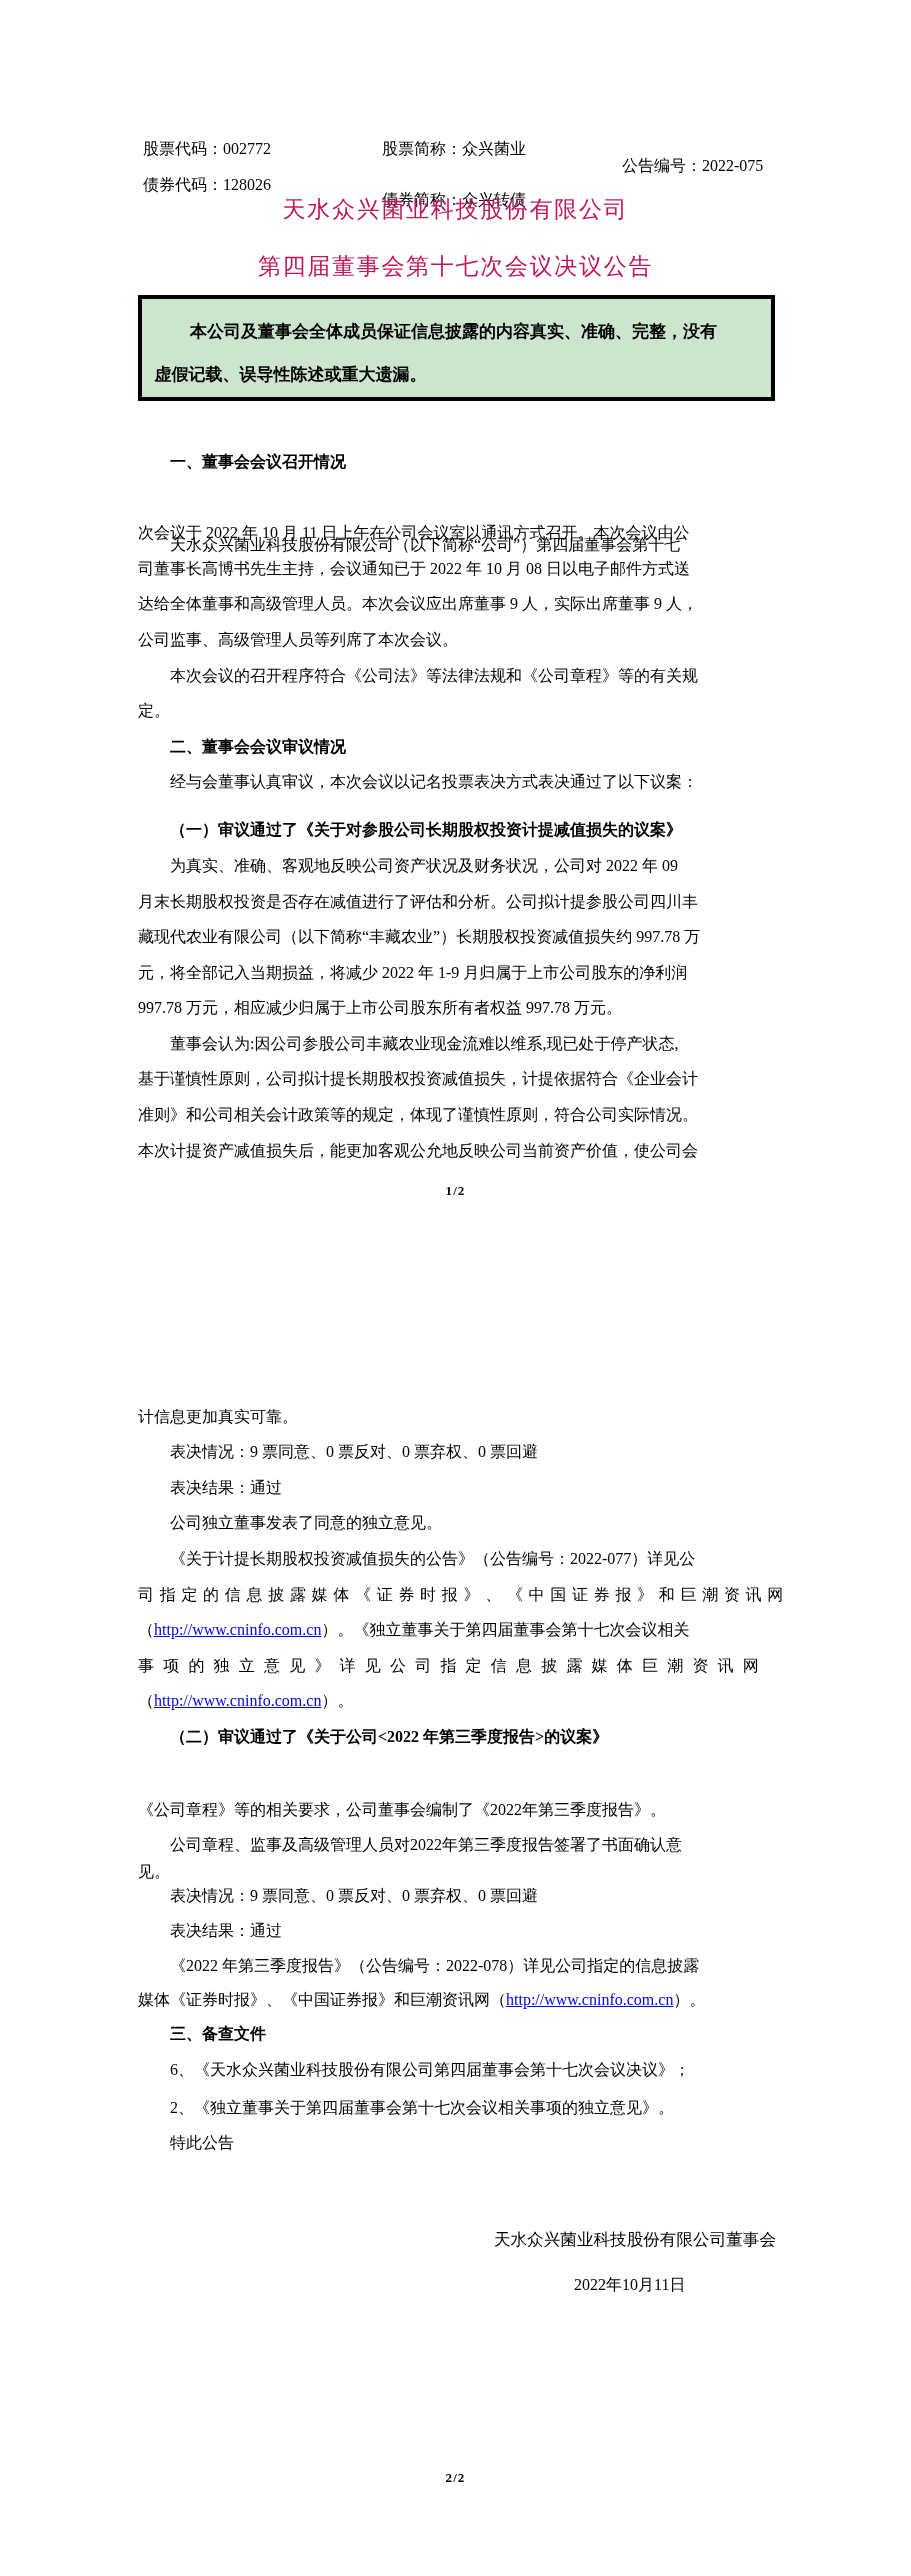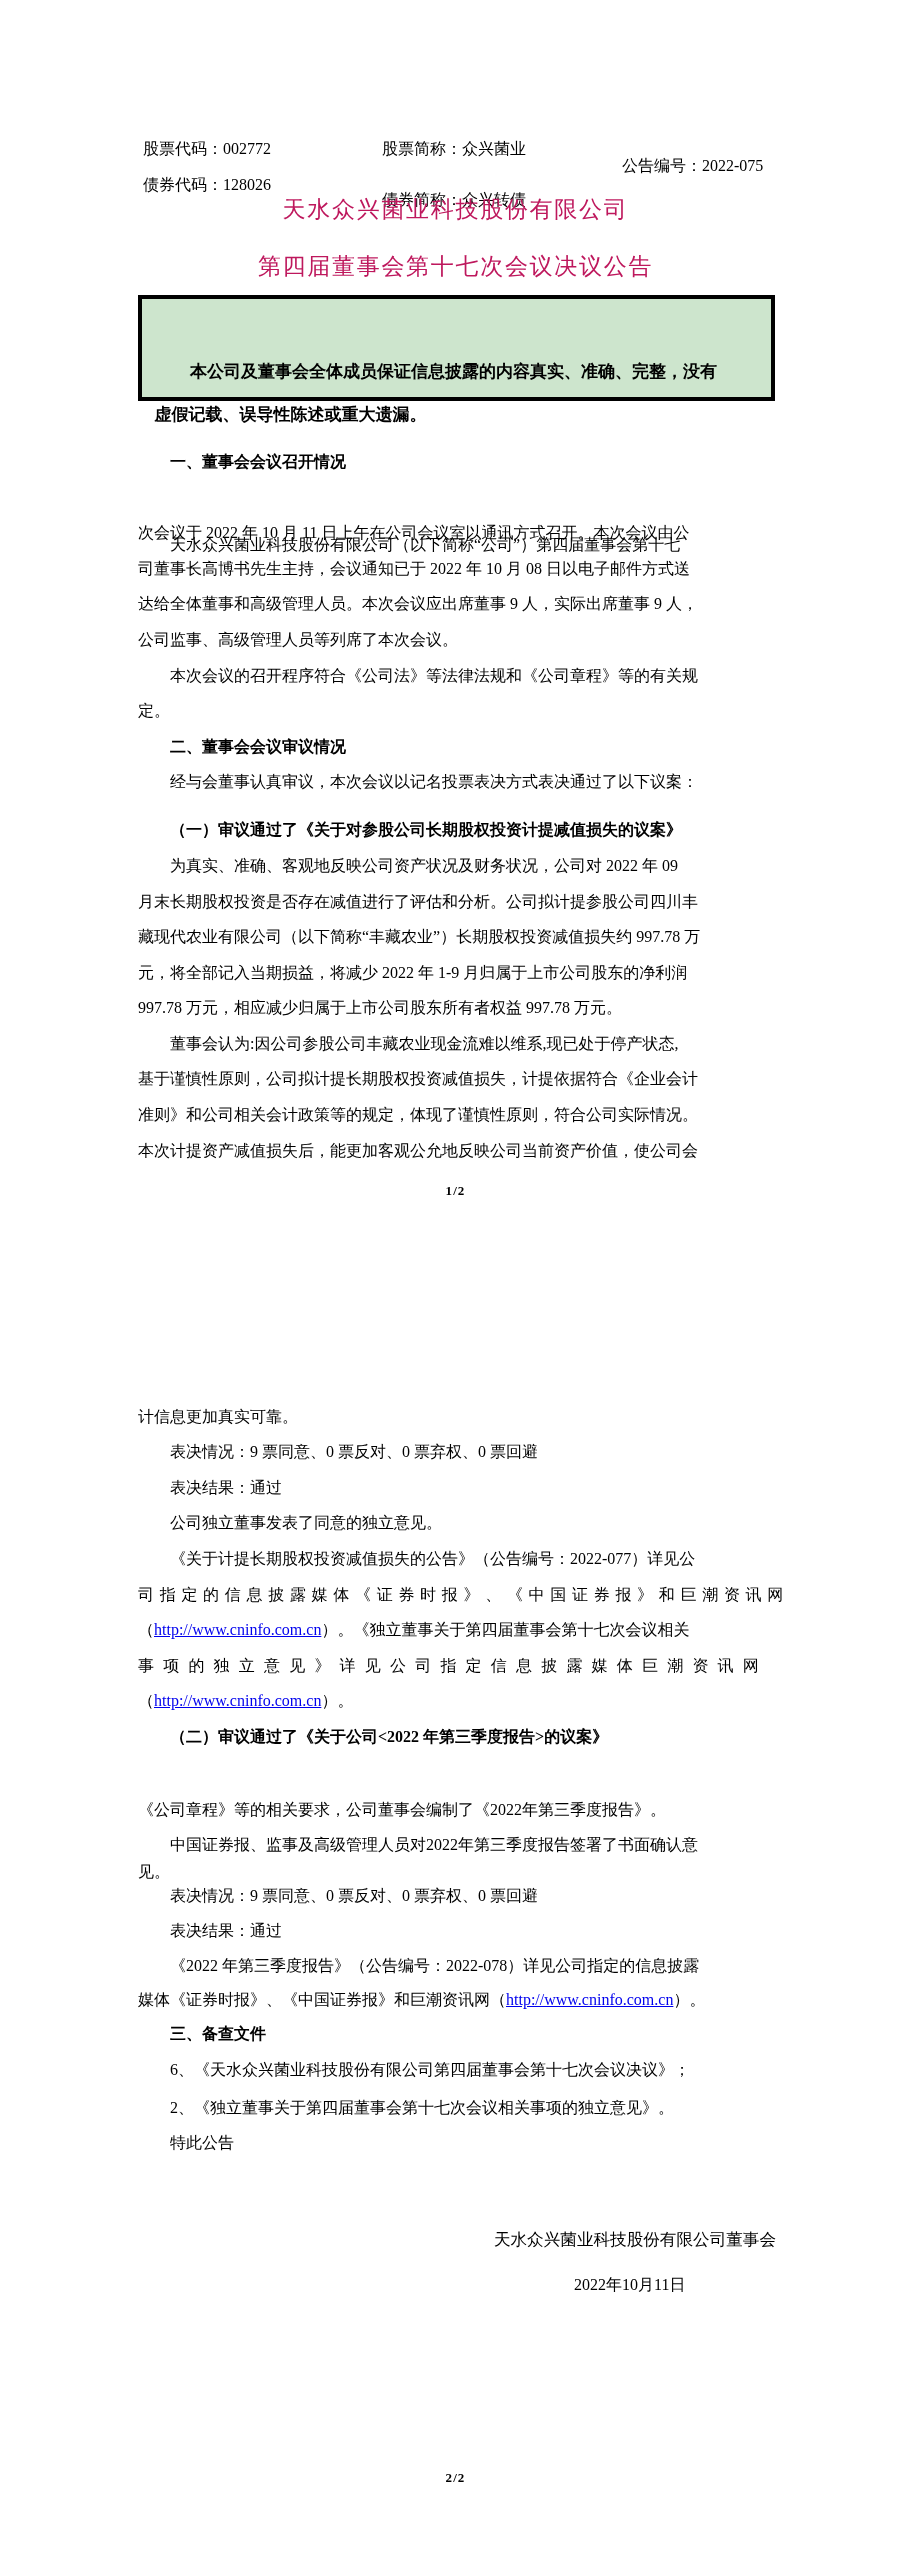--- a/index.html
+++ b/index.html
@@ -12,21 +12,21 @@
   .ls10{letter-spacing:5.7px;}
   .ls16{letter-spacing:9.2px;}
   .title{
     position:absolute;left:0;width:911px;text-align:center;
     font-size:23px;letter-spacing:1.7px;color:#be185d;white-space:nowrap;font-weight:400;
   }
   .notice-box{
     position:absolute;left:138px;top:295px;width:629px;height:98px;
     background:#cde5cd;border:4.6px solid #000000;
   }
-  .notice-box .bxln{position:absolute;font-size:17px;font-weight:700;white-space:nowrap;margin-top:40px;}
+  .notice-box .bxln{position:absolute;font-size:17px;font-weight:700;white-space:nowrap;}
   .link{color:#0000ee;text-decoration:underline;cursor:pointer;}
   .pagenum{
     position:absolute;left:0;width:911px;text-align:center;
     font-size:13px;font-weight:700;letter-spacing:1.1px;
   }
   .sig{position:absolute;font-size:16.6px;white-space:nowrap;}
 </style>
 </head>
 <body>
 
@@ -77,21 +77,21 @@
   <div class="ln ls10" style="top:1585px;left:138px;">司指定的信息披露媒体《证券时报》、《中国证券报》和巨潮资讯网</div>
   <div class="ln" style="top:1620px;left:138px;">
     <span>（</span><a class="link">http://www.cninfo.com.cn</a><span>）。《独立董事关于第四届董事会第十七次会议相关</span>
   </div>
   <div class="ln ls16" style="top:1656px;left:138px;">事项的独立意见》详见公司指定信息披露媒体巨潮资讯网</div>
   <div class="ln" style="top:1691px;left:138px;">
     <span>（</span><a class="link">http://www.cninfo.com.cn</a><span>）。</span>
   </div>
   <div class="ln b" style="top:1727px;left:170px;">（二）审议通过了《关于公司&lt;2022 年第三季度报告&gt;的议案》</div>
   <div class="ln" style="top:1800px;left:138px;">《公司章程》等的相关要求，公司董事会编制了《2022年第三季度报告》。</div>
-  <div class="ln" style="top:1835px;left:170px;">中国证券报、监事及高级管理人员对2022年第三季度报告签署了书面确认意</div>
+  <div class="ln" style="top:1835px;left:170px;">公司章程、监事及高级管理人员对2022年第三季度报告签署了书面确认意</div>
   <div class="ln" style="top:1862px;left:138px;">见。</div>
   <div class="ln" style="top:1886px;left:170px;">表决情况：9 票同意、0 票反对、0 票弃权、0 票回避</div>
   <div class="ln" style="top:1921px;left:170px;">表决结果：通过</div>
   <div class="ln" style="top:1956px;left:170px;">《2022 年第三季度报告》（公告编号：2022-078）详见公司指定的信息披露</div>
   <div class="ln" style="top:1990px;left:138px;">
     <span>媒体《证券时报》、《中国证券报》和巨潮资讯网（</span><a class="link">http://www.cninfo.com.cn</a><span>）。</span>
   </div>
   <div class="ln b" style="top:2024px;left:170px;">三、备查文件</div>
   <div class="ln" style="top:2060px;left:170px;">6、《天水众兴菌业科技股份有限公司第四届董事会第十七次会议决议》；</div>
   <div class="ln" style="top:2098px;left:170px;">2、《独立董事关于第四届董事会第十七次会议相关事项的独立意见》。</div>

